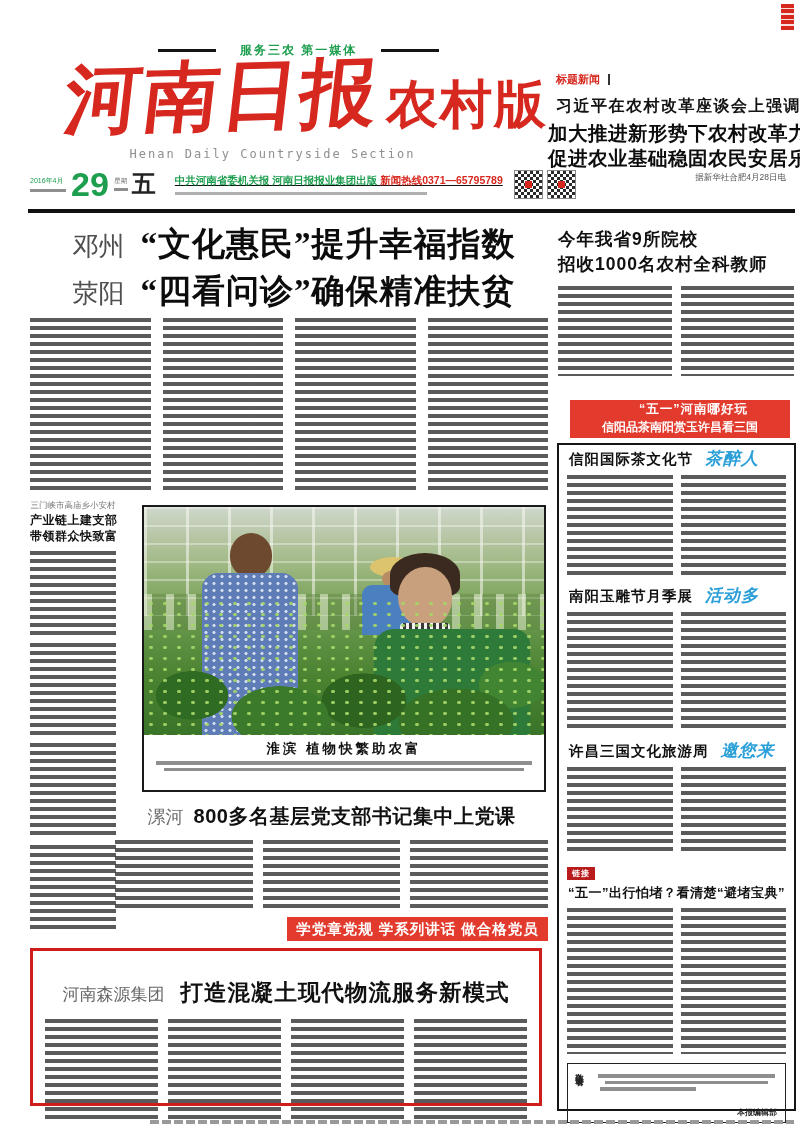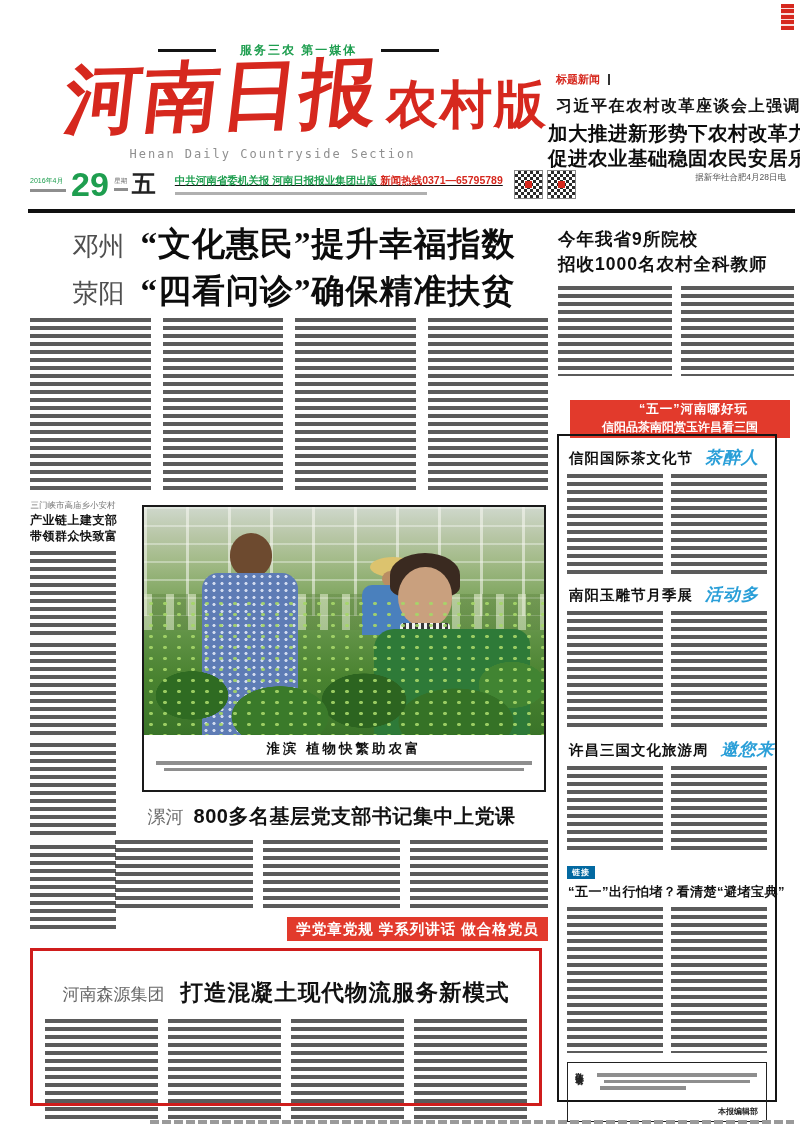--- a/index.html
+++ b/index.html
@@ -104,27 +104,27 @@
   .sy-head .k{font-size:17px;color:#666;margin-right:16px;}
   .sy-head .t{font-family:"Liberation Serif",serif;font-size:22.5px;font-weight:900;letter-spacing:1px;}
   .sy-body{margin:11px 12px 0;height:104px;gap:10px;}
   
   .teachers{position:absolute;left:558px;top:227px;width:236px;}
   .t-line{font-size:17.5px;font-weight:900;line-height:25px;letter-spacing:1px;white-space:nowrap;}
   .t-body{margin-top:9px;height:90px;gap:9px;}
   .banner{position:absolute;left:570px;top:400px;width:220px;height:38px;background:#e23a2c;color:#fff;text-align:center;}
   .banner .b1{font-size:12.5px;font-weight:900;line-height:19px;letter-spacing:1px;margin-left:27px;}
   .banner .b2{font-size:12px;font-weight:900;line-height:17px;}
-  .rbox{position:absolute;left:557px;top:434px;width:220px;height:668px;border:2px solid #151515;box-sizing:border-box;padding:8px 8px 0;}
+  .rbox{position:absolute;left:557px;top:443px;width:239px;height:668px;border:2px solid #151515;box-sizing:border-box;padding:0 8px 0;}
   .sec-head{display:flex;align-items:baseline;gap:12px;margin:2px 0 5px 2px;white-space:nowrap;}
   .sec-title{font-family:"Liberation Serif",serif;font-size:14.5px;font-weight:900;letter-spacing:1px;}
   .sec-accent{font-size:17px;font-weight:900;font-style:italic;color:#2a9fd8;letter-spacing:1px;}
   .sec-body{gap:8px;margin-bottom:9px;}
   .h100{height:100px;} .h118{height:118px;} .h86{height:86px;} .h146{height:146px;}
-  .link-tag{display:inline-block;background:#0369a1;color:#fff;font-size:8px;font-weight:700;padding:1px 5px;letter-spacing:1px;}
+  .link-tag{display:inline-block;background:#b91c1c;color:#fff;font-size:8px;font-weight:700;padding:1px 5px;letter-spacing:1px;}
   .link-title{font-size:13px;font-weight:900;margin:4px 0 6px 1px;white-space:nowrap;letter-spacing:0.5px;}
   .notice{margin-top:8px;border:1.5px solid #222;height:52px;display:flex;padding:3px 6px;gap:8px;position:relative;box-sizing:content-box;}
   .notice-v{writing-mode:vertical-rl;text-orientation:upright;font-size:8.5px;font-weight:700;color:#222;letter-spacing:1px;}
   .notice-body{flex:1;padding-top:4px;}
   .notice-sign{position:absolute;right:8px;bottom:4px;font-size:8px;font-weight:700;color:#222;}
   .footer-sim{position:absolute;left:150px;right:6px;top:1120px;height:4px;
       background:repeating-linear-gradient(90deg,#9a9a9a 0 9px,transparent 9px 12px);}
 </style>
 </head>
 <body>

